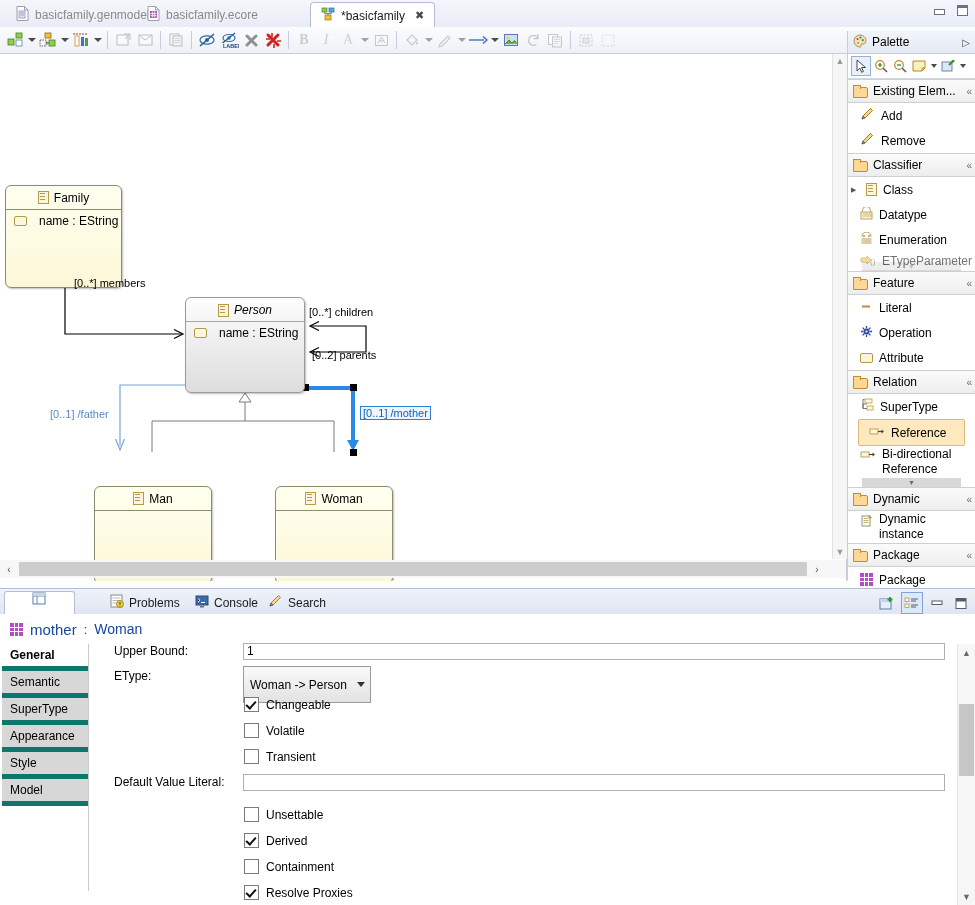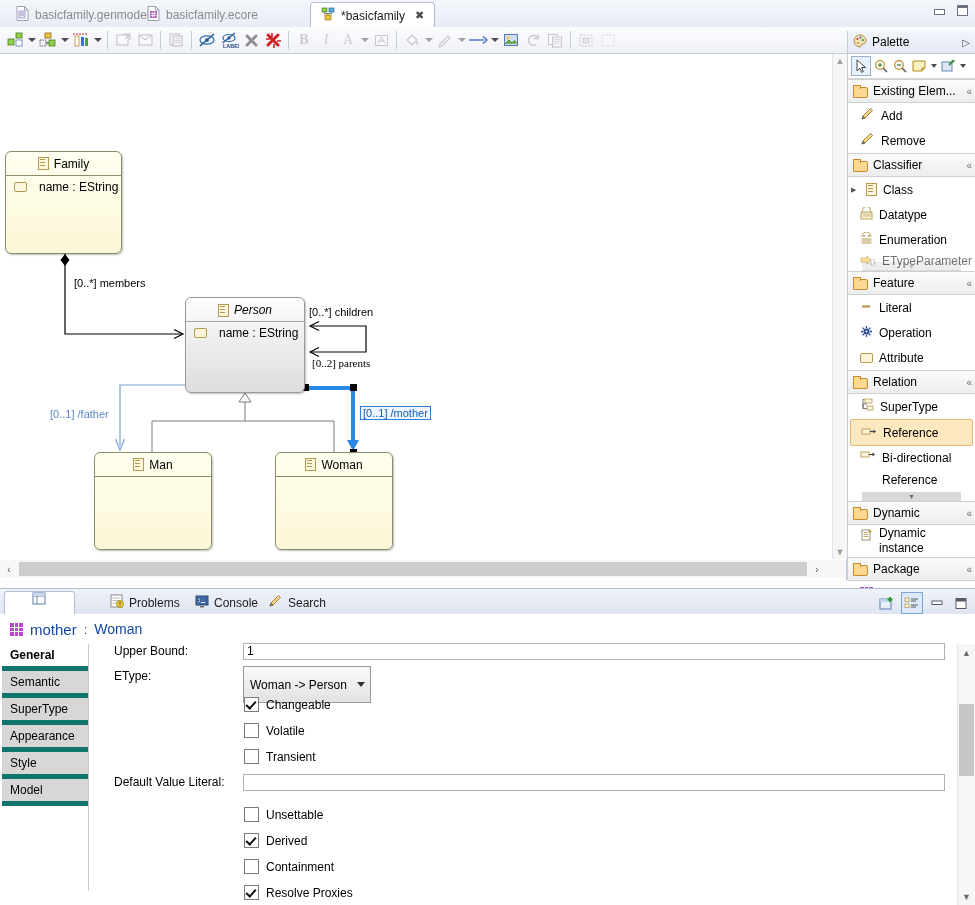--- a/index.html
+++ b/index.html
@@ -48,21 +48,21 @@
   .vscroll .arrU{top:0;}
   .vscroll .arrD{bottom:0;}
   .hscroll{position:absolute;left:0;top:560px;width:846px;height:18px;background:#f7f7f7;
     display:flex;align-items:center;}
   .hscroll .arrL,.hscroll .arrR{width:18px;height:18px;display:flex;align-items:center;justify-content:center;color:#555;font-size:10px;}
   .hthumb{height:14px;background:#cdcdcd;border-radius:1px;flex:1;margin:0 1px;}
 
   
   .cls{position:absolute;border:1px solid #8c8c6b;border-radius:6px;box-sizing:border-box;
     box-shadow:1px 1px 2px rgba(0,0,0,.25);}
-  .cls.yellow{background:linear-gradient(#fffff0,#fbf7d6);}
+  .cls.yellow{background:linear-gradient(#fffff0,#fbf7d6);margin-top:34px;}
   .cls.gray{background:linear-gradient(#fdfdfd,#dddddd);border-color:#9a9a9a;}
   .cls .hdr{height:23px;display:flex;align-items:center;justify-content:center;gap:5px;
     border-bottom:1px solid #8c8c6b;font-size:12px;}
   .cls.gray .hdr{border-bottom:1px solid #a7a7a7;font-style:italic;}
   .cls .attrrow{display:flex;align-items:center;gap:12px;padding:4px 0 0 8px;font-size:12px;}
   .eicon{width:11px;height:13px;position:relative;flex:none;}
   .eicon:before{content:"";position:absolute;left:0;top:0;width:9px;height:11px;border:1px solid #b59a4d;background:#fdf6dd;}
   .eicon:after{content:"";position:absolute;left:2px;top:2px;width:5px;height:1px;
      box-shadow:0 3px 0 #b59a4d,0 6px 0 #b59a4d;background:#b59a4d;}
   .aicon{width:11px;height:8px;border:1px solid #b59a4d;background:#fdf6dd;border-radius:2px;flex:none;}
@@ -80,21 +80,21 @@
   .pal-title .arrow{margin-left:auto;color:#4a4a4a;font-size:10px;}
   .pal-tools{height:22px;display:flex;align-items:center;gap:1px;padding:1px 3px;border-bottom:1px solid #d3d7e2;background:#fff;}
   .ptool{width:18px;height:18px;display:flex;align-items:center;justify-content:center;}
   .ptool.sel{border:1px solid #9ab0d0;background:#e8f0fb;}
   .pcaret{width:9px;height:18px;display:flex;align-items:center;justify-content:center;}
   .pcaret:after{content:"";border-left:3px solid transparent;border-right:3px solid transparent;border-top:4px solid #4b4b4b;}
   .pdrawer{height:22px;display:flex;align-items:center;gap:5px;padding:0 5px;
     background:linear-gradient(#fbfbfb,#ededed);border-top:1px solid #cfcfcf;border-bottom:1px solid #cfcfcf;font-size:12px;}
   .pdrawer .pin{margin-left:auto;color:#6d6d6d;font-size:10px;letter-spacing:-2px;}
   .pitem{min-height:23px;display:flex;align-items:center;gap:6px;padding:1px 5px 1px 12px;font-size:12px;background:#fff;}
-  .pitem.sel{background:#fde8c0;border:1px solid #e0b979;border-radius:2px;margin:0 2px;padding-left:10px;}
+  .pitem.sel{background:#fde8c0;border:1px solid #e0b979;border-radius:2px;margin:0 10px;padding-left:10px;}
   .pitem .exp{width:7px;height:10px;display:flex;align-items:center;color:#555;font-size:7px;margin-left:-9px;margin-right:2px;}
   .pal-scrollhint{height:9px;background:#d8d8d8;margin:0 14px;display:flex;align-items:center;justify-content:center;color:#6a6a6a;font-size:8px;}
   .folder{width:15px;height:12px;flex:none;position:relative;}
   .folder:before{content:"";position:absolute;left:0;top:2px;width:13px;height:9px;border:1px solid #c88b2a;background:#fcd892;border-radius:0 2px 2px 0;}
   .folder:after{content:"";position:absolute;left:0;top:0;width:6px;height:3px;border:1px solid #c88b2a;border-bottom:none;background:#fcd892;}
 
   
   .props{position:absolute;left:0;top:588px;width:975px;height:317px;background:#fff;}
   .props-tabs{position:absolute;left:0;top:0;width:975px;height:26px;
     background:linear-gradient(#eef2f9,#dfe5f1);border-top:1px solid #b6bdd2;border-bottom:1px solid #b6bdd2;}
@@ -387,21 +387,21 @@
 
       <div class="cls yellow" style="left:275px;top:398px;width:118px;height:98px;">
         <div class="hdr">
           <span class="eicon"></span>
           <span>Woman</span>
         </div>
       </div>
 
       <div class="edge-label" style="left:74px;top:223px;">[0..*] members</div>
       <div class="edge-label" style="left:309px;top:252px;">[0..*] children</div>
-      <div class="edge-label" style="left:312px;top:303px;font-family:Liberation Serif, serif;">[0..2] parents</div>
+      <div class="edge-label" style="left:312px;top:295px;">[0..2] parents</div>
       <div class="edge-label blue" style="left:50px;top:354px;">[0..1] /father</div>
       <div class="edge-label sel" style="left:360px;top:352px;">[0..1] /mother</div>
     </div>
   </div>
 
   <div class="vscroll">
     <div class="arrU">▲</div>
     <div class="arrD">▼</div>
   </div>
 
@@ -585,21 +585,21 @@
       <span>Reference</span>
     </div>
     <div class="pitem" style="align-items:flex-start;">
       <span style="margin-top:2px">
         <svg width="16" height="10" viewBox="0 0 16 10">
             <rect x="1" y="2" width="8" height="5" fill="#fdf6dd" stroke="#b59a4d" stroke-width=".9"></rect>
             <path d="M9 4.5h5" stroke="#444" stroke-width="1.1"></path>
             <path d="M12.5 2.5L15 4.5l-2.5 2z" fill="#444"></path>
           </svg>
       </span>
-      <span style="line-height:22px">Bi-directional Reference</span>
+      <span style="line-height:15px">Bi-directional Reference</span>
     </div>
     <div class="pal-scrollhint">▾</div>
 
     <div class="pdrawer">
       <span class="folder"></span>
       <span>Dynamic</span>
       <span class="pin">«</span>
     </div>
     <div class="pitem" style="align-items:flex-start;">
       <span style="margin-top:2px">

